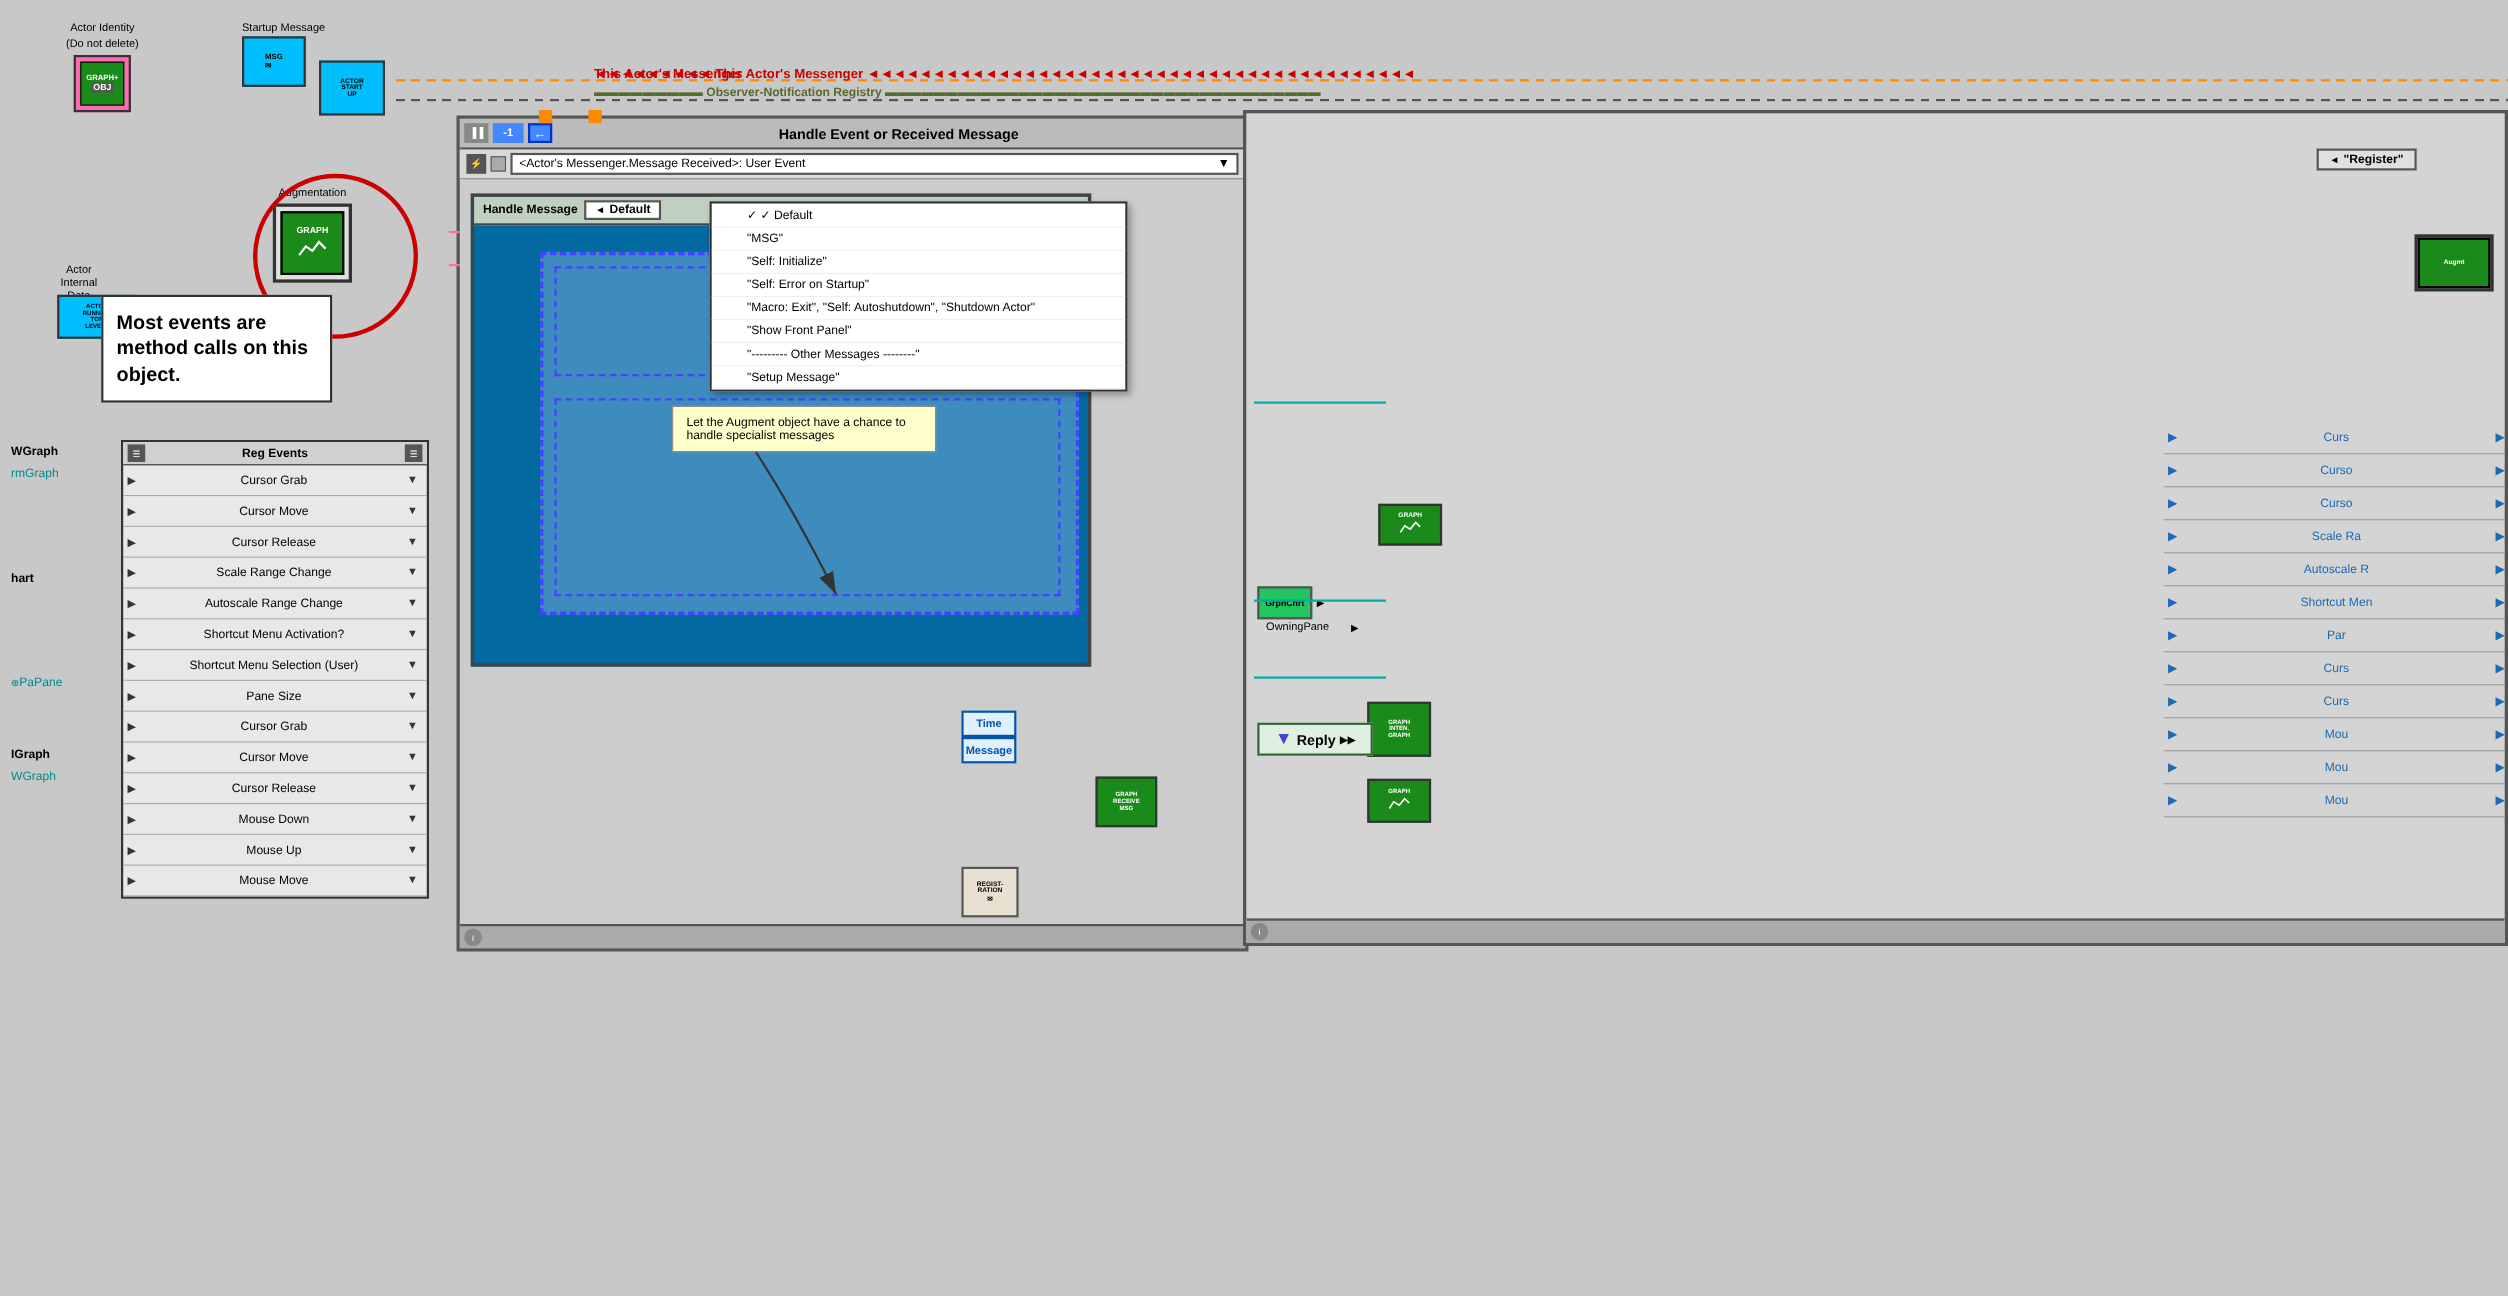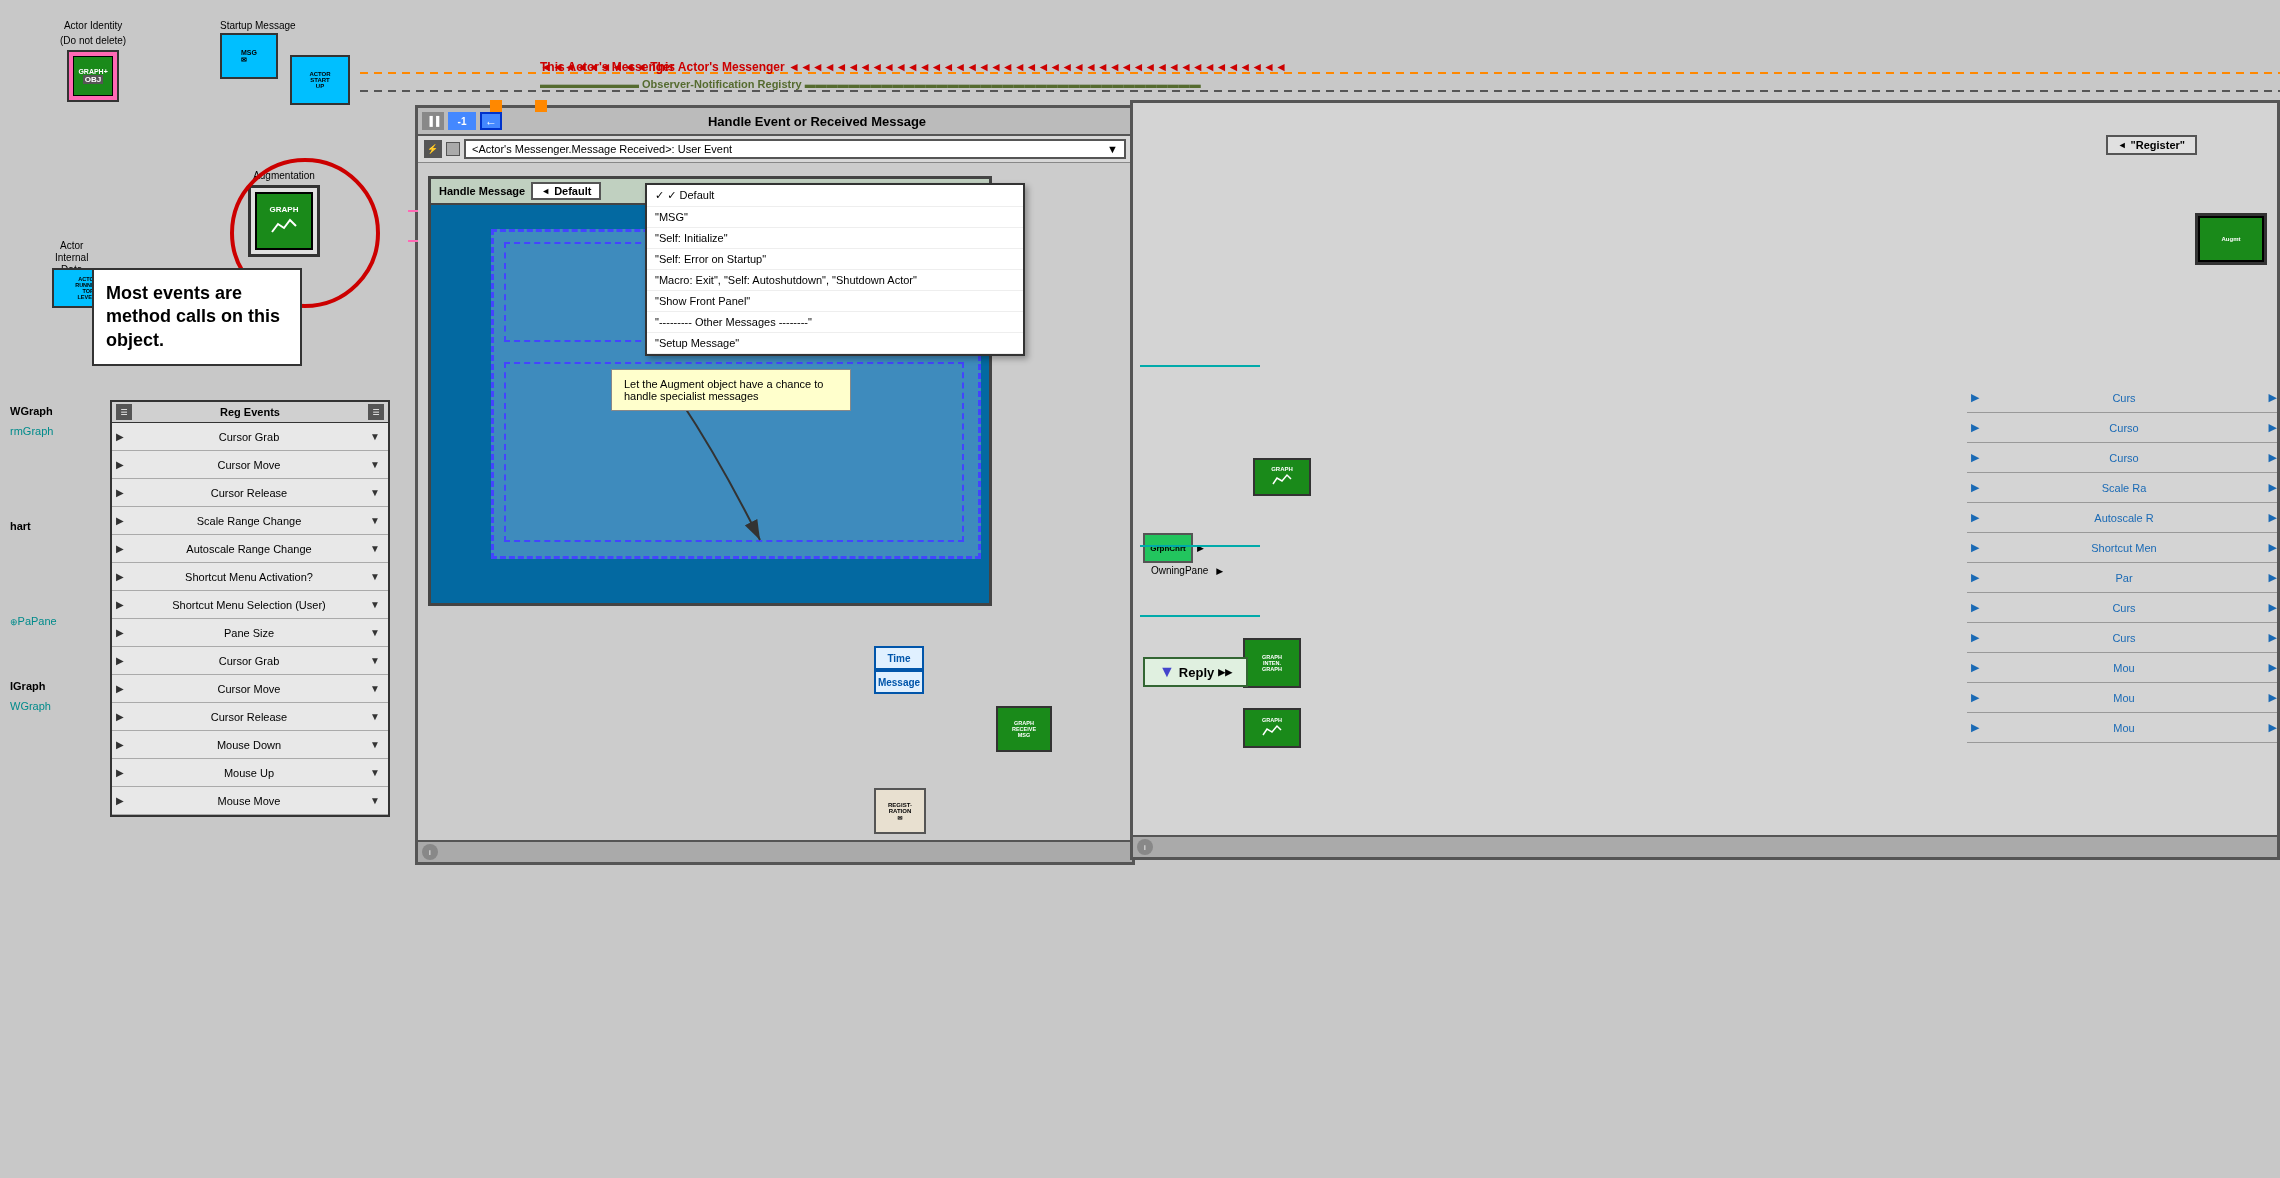--- a/index.html
+++ b/index.html
@@ -251,21 +251,21 @@
       position: absolute;
       top: 183px; left: 645px;
       width: 380px;
       background: white;
       border: 2px solid #333;
       z-index: 100;
       box-shadow: 3px 3px 6px rgba(0,0,0,0.3);
     }
 
     .dropdown-item {
-      padding: 4px 8px;
+      padding: 4px 32px;
       font-size: 11px;
       color: #000;
       border-bottom: 1px solid #eee;
       cursor: pointer;
     }
 
     .dropdown-item.checked::before {
       content: '✓ ';
     }
 
@@ -663,21 +663,21 @@
       <svg width="20" height="14" style="display:block;margin:1px auto;">
           <polyline points="1,11 5,5 10,8 15,2 19,6" fill="none" stroke="white" stroke-width="1.5"></polyline>
         </svg>
     </div>
 
     <div style="position:absolute;top:430px;left:10px;display:flex;flex-direction:column;gap:2px;">
       <div style="display:flex;align-items:center;gap:4px;">
         <div style="width:50px;height:30px;background:#22c55e;border:2px solid #555;display:flex;align-items:center;justify-content:center;font-size:8px;font-weight:bold;">GrphChrt</div>
         <span style="font-size:9px;">▶</span>
       </div>
-      <div style="display:flex;align-items:center;gap:8px;margin-left:8px;">
+      <div style="display:flex;align-items:center;gap:20px;margin-left:8px;">
         <span style="font-size:10px;">OwningPane</span>
         <span style="font-size:9px;">▶</span>
       </div>
     </div>
 
     <div style="position:absolute;top:535px;left:110px;width:58px;height:50px;background:#1a8a1a;border:2px solid #333;color:white;font-size:5.5px;font-weight:bold;display:flex;flex-direction:column;align-items:center;justify-content:center;text-align:center;">
       GRAPH<br>INTEN.<br>GRAPH
     </div>
 
     <div style="position:absolute;top:605px;left:110px;width:58px;height:40px;background:#1a8a1a;border:2px solid #333;color:white;font-size:5.5px;font-weight:bold;display:flex;flex-direction:column;align-items:center;justify-content:center;text-align:center;">

